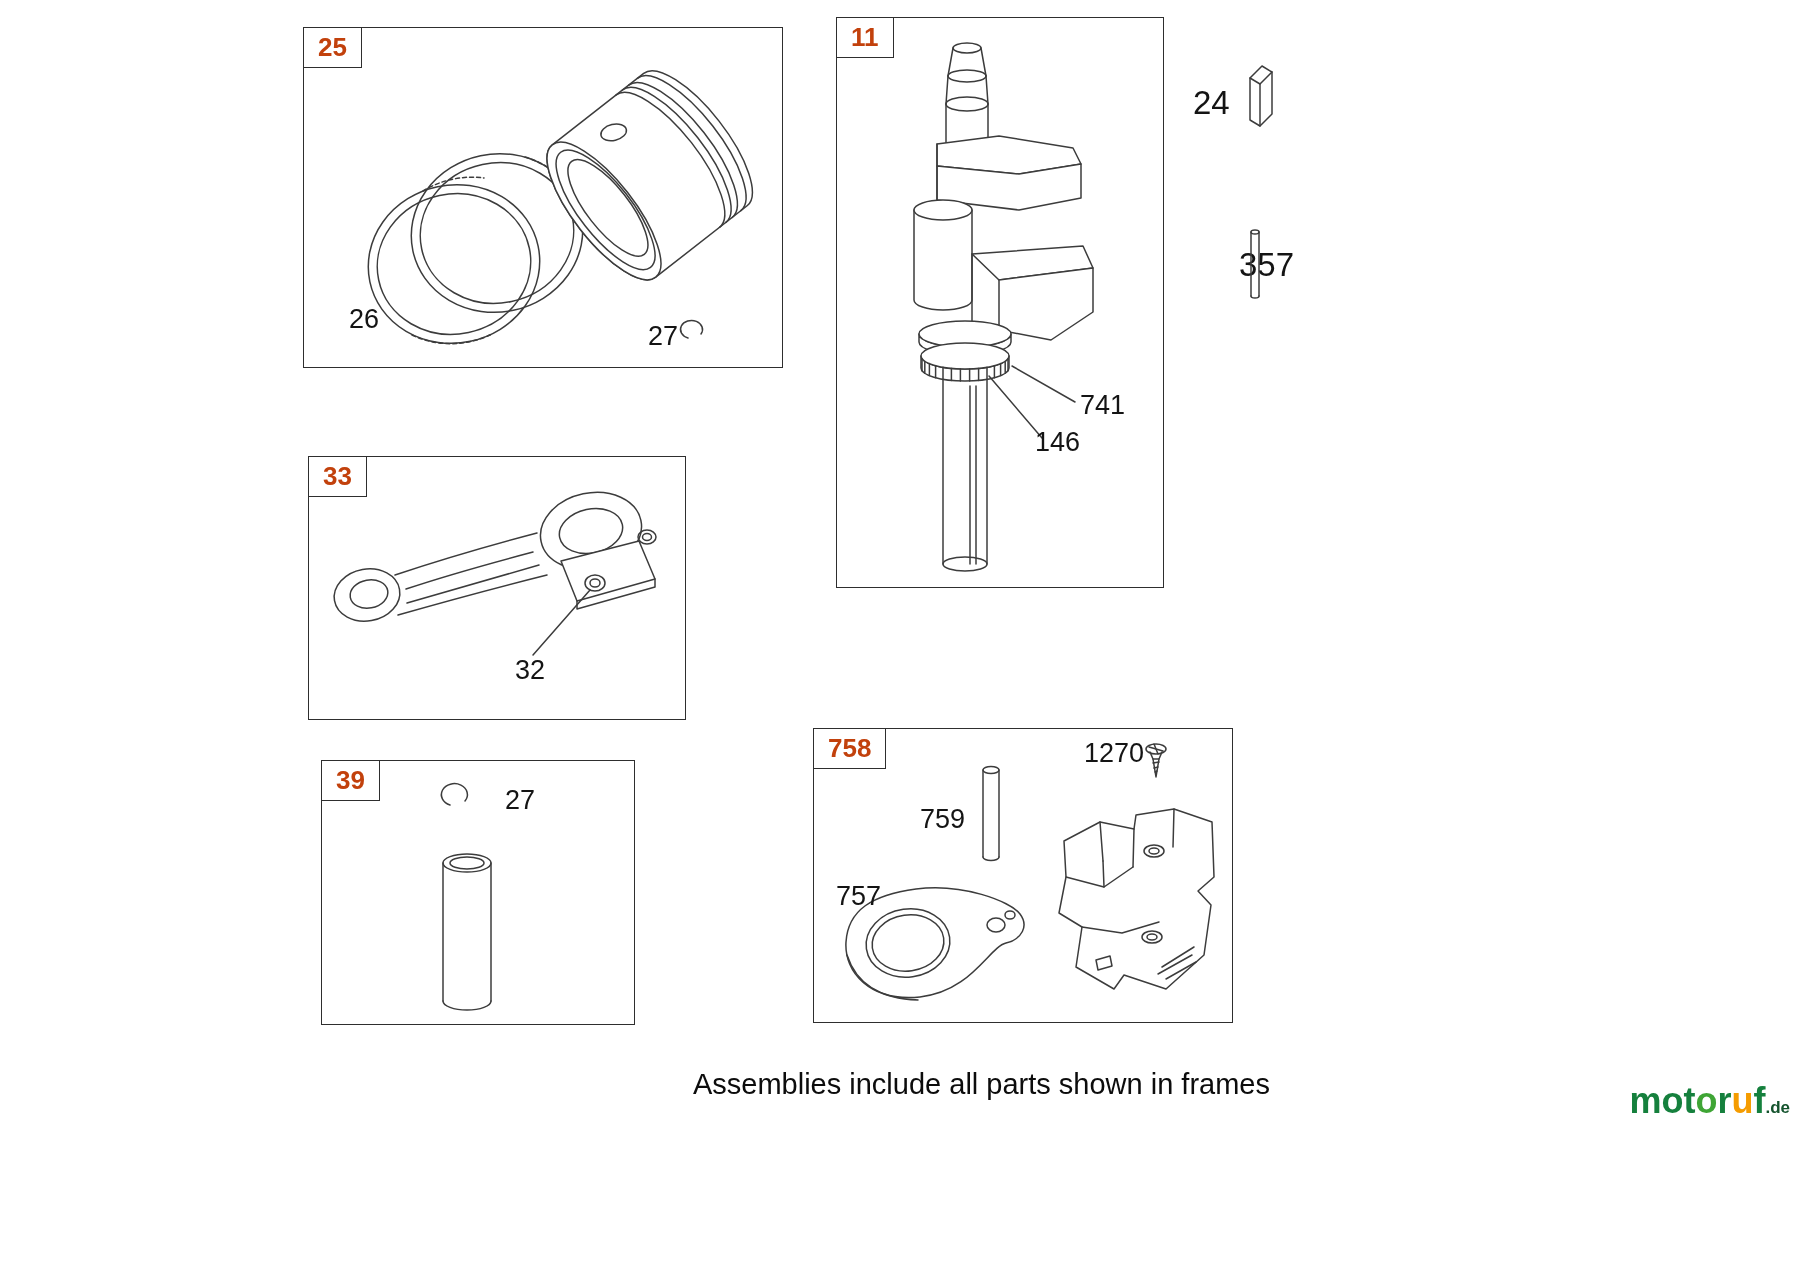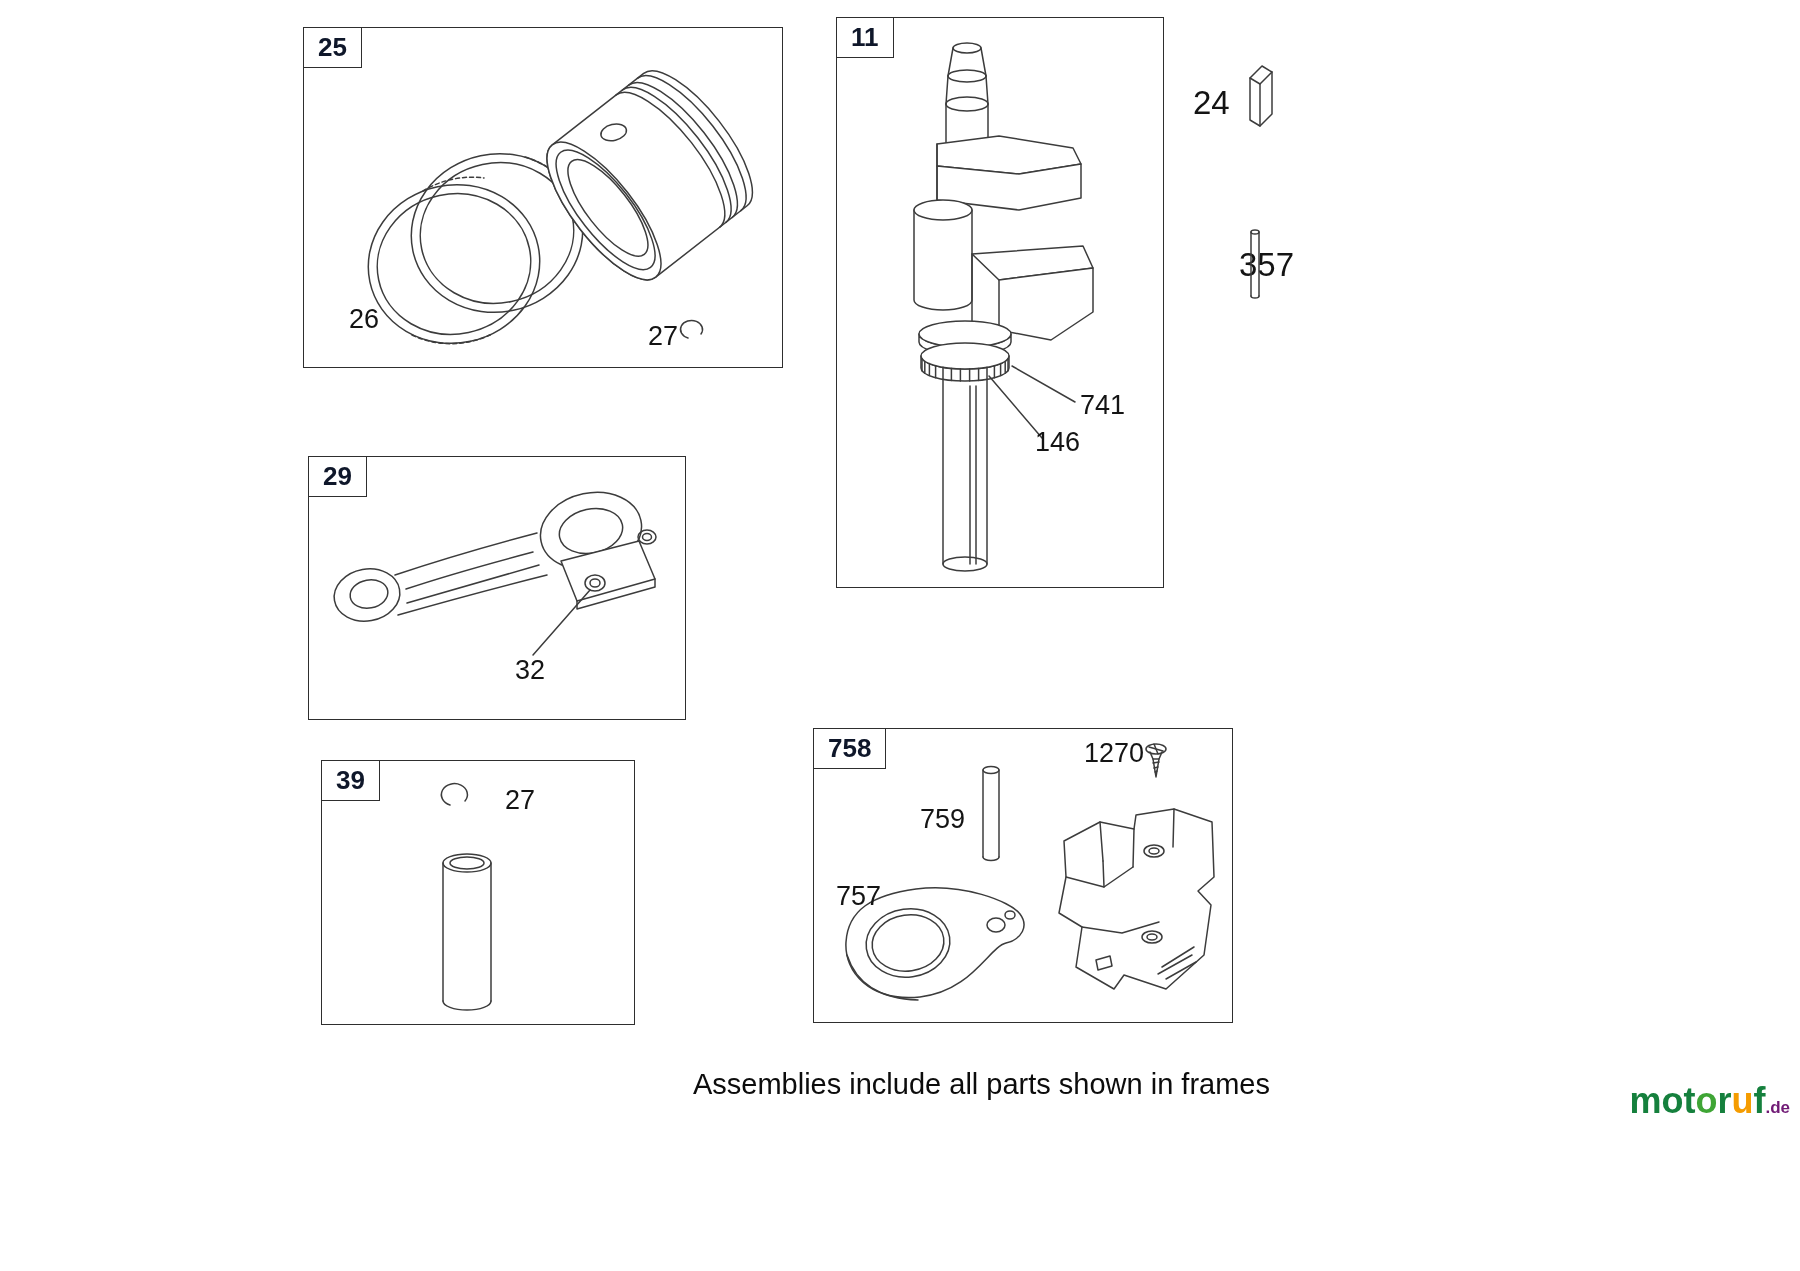--- a/index.html
+++ b/index.html
@@ -2,32 +2,32 @@
 <html><head>
 <meta charset="utf-8">
 <style>
   *{box-sizing:border-box}
   body{margin:0;background:#ffffff}
   #page{position:relative;width:1800px;height:1271px;background:#fff;
         font-family:"Liberation Sans",sans-serif;color:#111;overflow:hidden}
   .frame{position:absolute;border:1px solid #2e2e2e;background:#fff}
   .numbox{position:absolute;top:0;left:0;background:#fff;
           border-right:1px solid #2e2e2e;border-bottom:1px solid #2e2e2e;
-          padding:3px 14px;font-size:26px;font-weight:bold;line-height:1.25;color:#0f172a}
+          padding:3px 14px;font-size:26px;font-weight:bold;line-height:1.25;color:#c2410c}
   svg{position:absolute;top:0;left:0}
   .ln{stroke:#3c3c3c;stroke-width:1.5;fill:none;stroke-linecap:round;stroke-linejoin:round}
   svg text{font-family:"Liberation Sans",sans-serif;font-size:27px;fill:#141414;stroke:none}
   .plabel{position:absolute;font-size:33px;color:#141414;line-height:1}
   .caption{position:absolute;left:300px;top:1068px;width:970px;text-align:right;
            font-size:29px;color:#0c0c0c}
   .logo{position:absolute;top:1080px;right:10px;font-size:36px;font-weight:bold;white-space:nowrap}
   .logo .r{color:#15803d}
   .logo .g{color:#3fa535}
   .logo .o{color:#f59c00}
-  .logo .tld{font-size:17px;color:#701a75;font-weight:bold}
+  .logo .tld{font-size:17px;color:#14532d;font-weight:bold}
 </style>
 </head>
 <body>
 
 <div id="page">
 
   <div class="frame" style="left:303px;top:27px;width:480px;height:341px">
     <svg width="478" height="339" viewBox="0 0 478 339">
       <g class="ln">
         <ellipse cx="150" cy="236" rx="86" ry="79" transform="rotate(-12 150 236)"></ellipse>
@@ -145,21 +145,21 @@
         <ellipse cx="338" cy="80" rx="9" ry="7"></ellipse>
         <ellipse cx="338" cy="80" rx="4.5" ry="3.5"></ellipse>
         <ellipse cx="286" cy="126" rx="10" ry="8"></ellipse>
         <ellipse cx="286" cy="126" rx="5" ry="4"></ellipse>
       </g>
       <g class="ln">
         <line x1="224" y1="198" x2="281" y2="133"></line>
       </g>
       <text x="206" y="222">32</text>
     </svg>
-    <div class="numbox">29</div>
+    <div class="numbox">33</div>
   </div>
 
   <div class="frame" style="left:321px;top:760px;width:314px;height:265px">
     <svg width="312" height="263" viewBox="0 0 312 263">
       <g class="ln">
         <path d="M 128,44 A 13 11 0 1 1 143,40"></path>
       </g>
       <g class="ln">
         <ellipse cx="145" cy="102" rx="24" ry="9" fill="#fff"></ellipse>
         <ellipse cx="145" cy="102" rx="17" ry="6"></ellipse>

